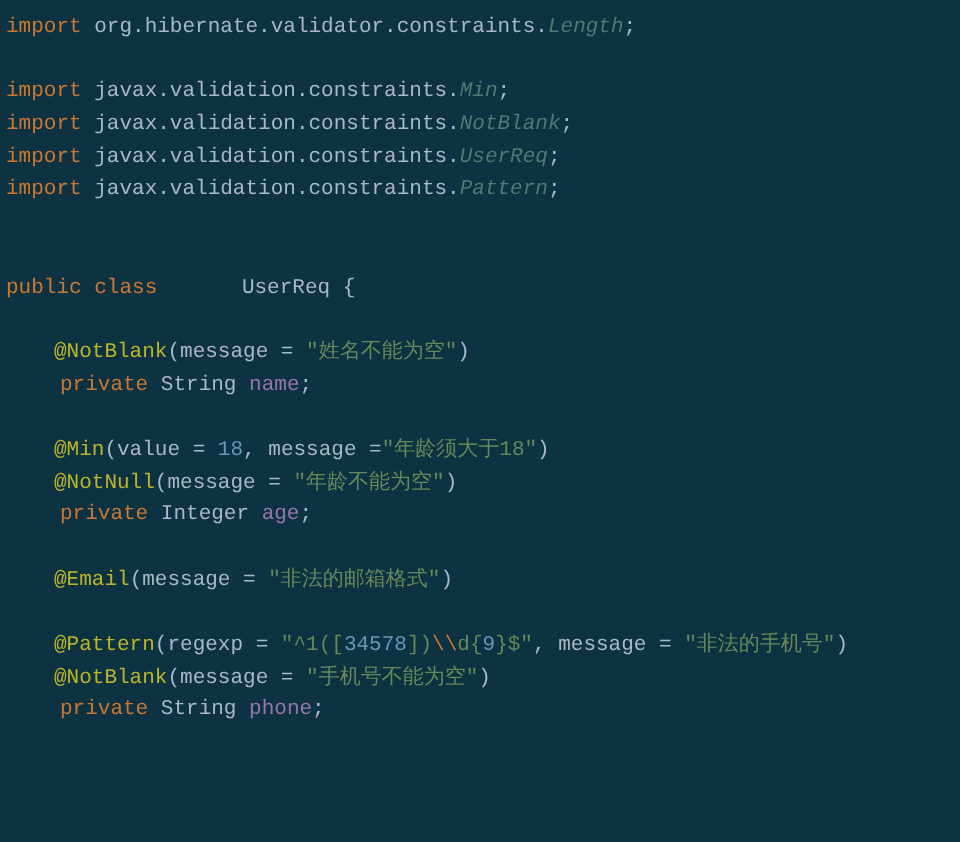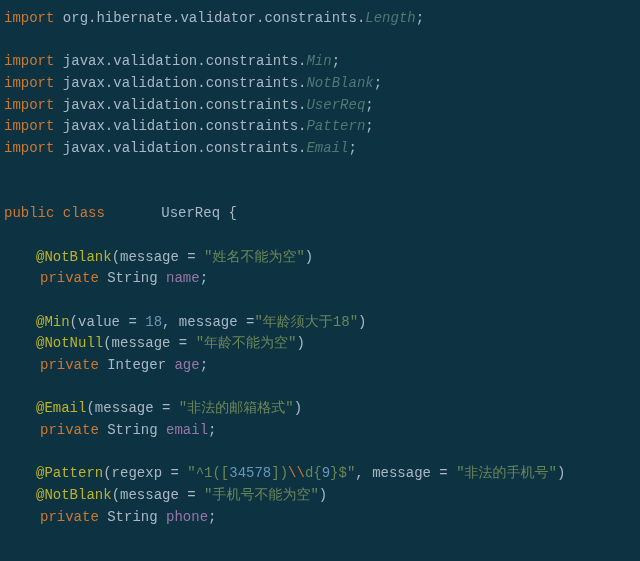--- a/index.html
+++ b/index.html
@@ -33,35 +33,33 @@
 </head>
 <body>
 
 <div>
 <div class="line"><span class="kw">import</span> <span class="pkg">org.hibernate.validator.constraints.</span><span class="clsimp">Length</span><span class="punc">;</span></div>
 <div class="line"> </div>
 <div class="line"><span class="kw">import</span> <span class="pkg">javax.validation.constraints.</span><span class="clsimp">Min</span><span class="punc">;</span></div>
 <div class="line"><span class="kw">import</span> <span class="pkg">javax.validation.constraints.</span><span class="clsimp">NotBlank</span><span class="punc">;</span></div>
 <div class="line"><span class="kw">import</span> <span class="pkg">javax.validation.constraints.</span><span class="clsimp">UserReq</span><span class="punc">;</span></div>
 <div class="line"><span class="kw">import</span> <span class="pkg">javax.validation.constraints.</span><span class="clsimp">Pattern</span><span class="punc">;</span></div>
-<div class="line"><span class="kw">import</span> <span class="pkg">javax.validation.constraints.</span><span class="clsimp">Email</span><span class="punc">;</span></div>
 <div class="line"> </div>
 <div class="line"> </div>
 <div class="line"><span class="kw">public</span> <span class="kw">class</span> <span class="cls">UserReq</span><span class="punc"> {</span></div>
 <div class="line"> </div>
 
 <div class="line"><span class="indent1"></span><span class="ann">@NotBlank</span><span class="punc">(message = </span><span class="str">"姓名不能为空"</span><span class="punc">)</span></div>
 <div class="line"><span class="indent1b"></span><span class="kw">private</span> <span class="type">String</span> <span class="field">name</span><span class="punc">;</span></div>
 <div class="line"> </div>
 
 <div class="line"><span class="indent1"></span><span class="ann">@Min</span><span class="punc">(value = </span><span class="num">18</span><span class="punc">, message =</span><span class="str">"年龄须大于18"</span><span class="punc">)</span></div>
 <div class="line"><span class="indent1"></span><span class="ann">@NotNull</span><span class="punc">(message = </span><span class="str">"年龄不能为空"</span><span class="punc">)</span></div>
 <div class="line"><span class="indent1b"></span><span class="kw">private</span> <span class="type">Integer</span> <span class="field">age</span><span class="punc">;</span></div>
 <div class="line"> </div>
 
 <div class="line"><span class="indent1"></span><span class="ann">@Email</span><span class="punc">(message = </span><span class="str">"非法的邮箱格式"</span><span class="punc">)</span></div>
-<div class="line"><span class="indent1b"></span><span class="kw">private</span> <span class="type">String</span> <span class="field">email</span><span class="punc">;</span></div>
 <div class="line"> </div>
 
 <div class="line"><span class="indent1"></span><span class="ann">@Pattern</span><span class="punc">(regexp = </span><span class="str">"^1([</span><span class="num-in-str">34578</span><span class="str">])</span><span class="kw">\\</span><span class="str">d{</span><span class="num-in-str">9</span><span class="str">}$"</span><span class="punc">, message = </span><span class="str">"非法的手机号"</span><span class="punc">)</span></div>
 <div class="line"><span class="indent1"></span><span class="ann">@NotBlank</span><span class="punc">(message = </span><span class="str">"手机号不能为空"</span><span class="punc">)</span></div>
 <div class="line"><span class="indent1b"></span><span class="kw">private</span> <span class="type">String</span> <span class="field">phone</span><span class="punc">;</span></div>
 </div>
 
 </body></html>

